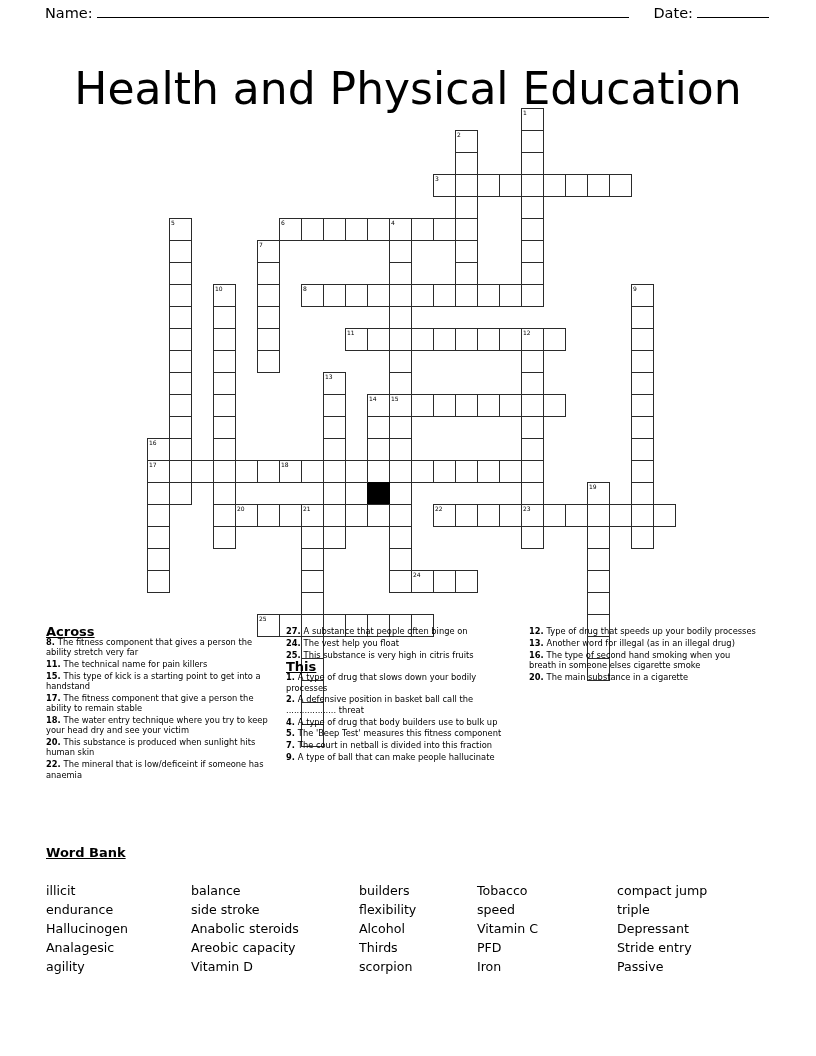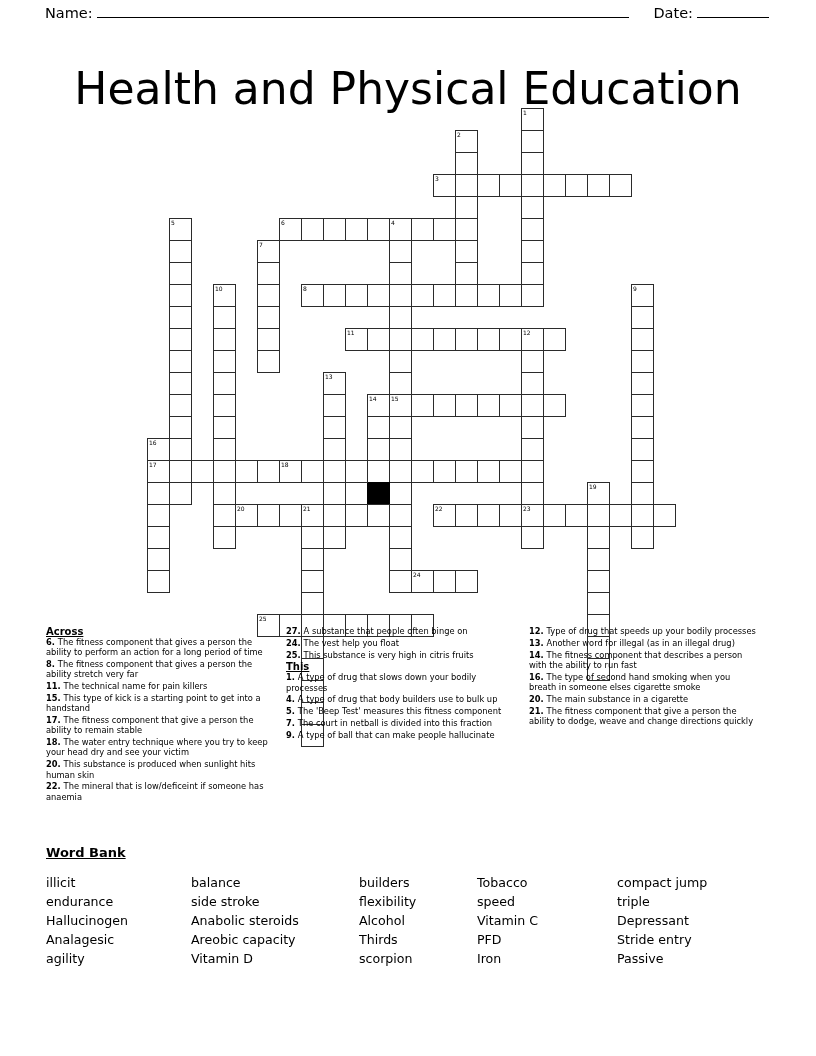--- a/index.html
+++ b/index.html
@@ -99,42 +99,42 @@
     padding-right: 14px;
     font-size: 8.3px;
     line-height: 10.3px;
   }
   .clue-col.col-1 { width: 240px; }
   .clue-col.col-2 { width: 243px; }
   .clue-col.col-3 { width: 243px; }
   .clue-heading {
     font-weight: bold;
     text-decoration: underline;
-    font-size: 10px;
+    font-size: 13px;
     line-height: 11px;
     margin-bottom: 0px;
   }
   .clue-item {
     margin: 0 0 1.5px 0;
   }
   .clue-item b { font-weight: bold; }
 
   
   #word-bank {
     position: absolute;
     left: 46px;
     top: 844px;
     width: 726px;
   }
   .wb-heading {
     font-weight: bold;
     text-decoration: underline;
     font-size: 13px;
     line-height: 17px;
-    margin-bottom: 12px;
+    margin-bottom: 20px;
   }
   .wb-grid {
     display: grid;
     grid-template-columns: 145px 168px 118px 140px 150px;
     font-size: 12.6px;
     line-height: 19px;
   }
   .wb-word { white-space: nowrap; }
 </style>
 </head>
@@ -396,47 +396,45 @@
     <div class="xw-cell" style="left: 176px; top: 506px;"></div>
     <div class="xw-cell" style="left: 198px; top: 506px;"></div>
     <div class="xw-cell" style="left: 220px; top: 506px;"></div>
     <div class="xw-cell" style="left: 242px; top: 506px;"></div>
     <div class="xw-cell" style="left: 264px; top: 506px;"></div>
   </div>
 
 <div id="clues">
   <div class="clue-col col-1">
       <div class="clue-heading">Across</div>
-      <p class="clue-item"><b>6. </b><span>The fitness component that gives a person the ability to perform an action for a long period of time</span></p>
       <p class="clue-item"><b>8. </b><span>The fitness component that gives a person the ability stretch very far</span></p>
       <p class="clue-item"><b>11. </b><span>The technical name for pain killers</span></p>
       <p class="clue-item"><b>15. </b><span>This type of kick is a starting point to get into a handstand</span></p>
       <p class="clue-item"><b>17. </b><span>The fitness component that give a person the ability to remain stable</span></p>
       <p class="clue-item"><b>18. </b><span>The water entry technique where you try to keep your head dry and see your victim</span></p>
       <p class="clue-item"><b>20. </b><span>This substance is produced when sunlight hits human skin</span></p>
       <p class="clue-item"><b>22. </b><span>The mineral that is low/deficeint if someone has anaemia</span></p>
     </div>
   <div class="clue-col col-2">
       <p class="clue-item"><b>27. </b><span>A substance that people often binge on</span></p>
       <p class="clue-item"><b>24. </b><span>The vest help you float</span></p>
       <p class="clue-item"><b>25. </b><span>This substance is very high in citris fruits</span></p>
       <div class="clue-heading">This</div>
       <p class="clue-item"><b>1. </b><span>A type of drug that slows down your bodily processes</span></p>
+      <p class="clue-item"><b>2. </b><span>A defensive position in basket ball call the ................... threat</span></p>
       <p class="clue-item"><b>4. </b><span>A type of drug that body builders use to bulk up</span></p>
       <p class="clue-item"><b>5. </b><span>The 'Beep Test' measures this fitness component</span></p>
       <p class="clue-item"><b>7. </b><span>The court in netball is divided into this fraction</span></p>
       <p class="clue-item"><b>9. </b><span>A type of ball that can make people hallucinate</span></p>
     </div>
   <div class="clue-col col-3">
       <p class="clue-item"><b>12. </b><span>Type of drug that speeds up your bodily processes</span></p>
       <p class="clue-item"><b>13. </b><span>Another word for illegal (as in an illegal drug)</span></p>
-      <p class="clue-item"><b>14. </b><span>The fitness component that describes a person with the ability to run fast</span></p>
       <p class="clue-item"><b>16. </b><span>The type of second hand smoking when you breath in someone elses cigarette smoke</span></p>
       <p class="clue-item"><b>20. </b><span>The main substance in a cigarette</span></p>
-      <p class="clue-item"><b>21. </b><span>The fitness component that give a person the ability to dodge, weave and change directions quickly</span></p>
     </div>
 </div>
 
 <div id="word-bank">
   <div class="wb-heading">Word Bank</div>
   <div class="wb-grid">
       <div class="wb-word">illicit</div>
       <div class="wb-word">balance</div>
       <div class="wb-word">builders</div>
       <div class="wb-word">Tobacco</div>

